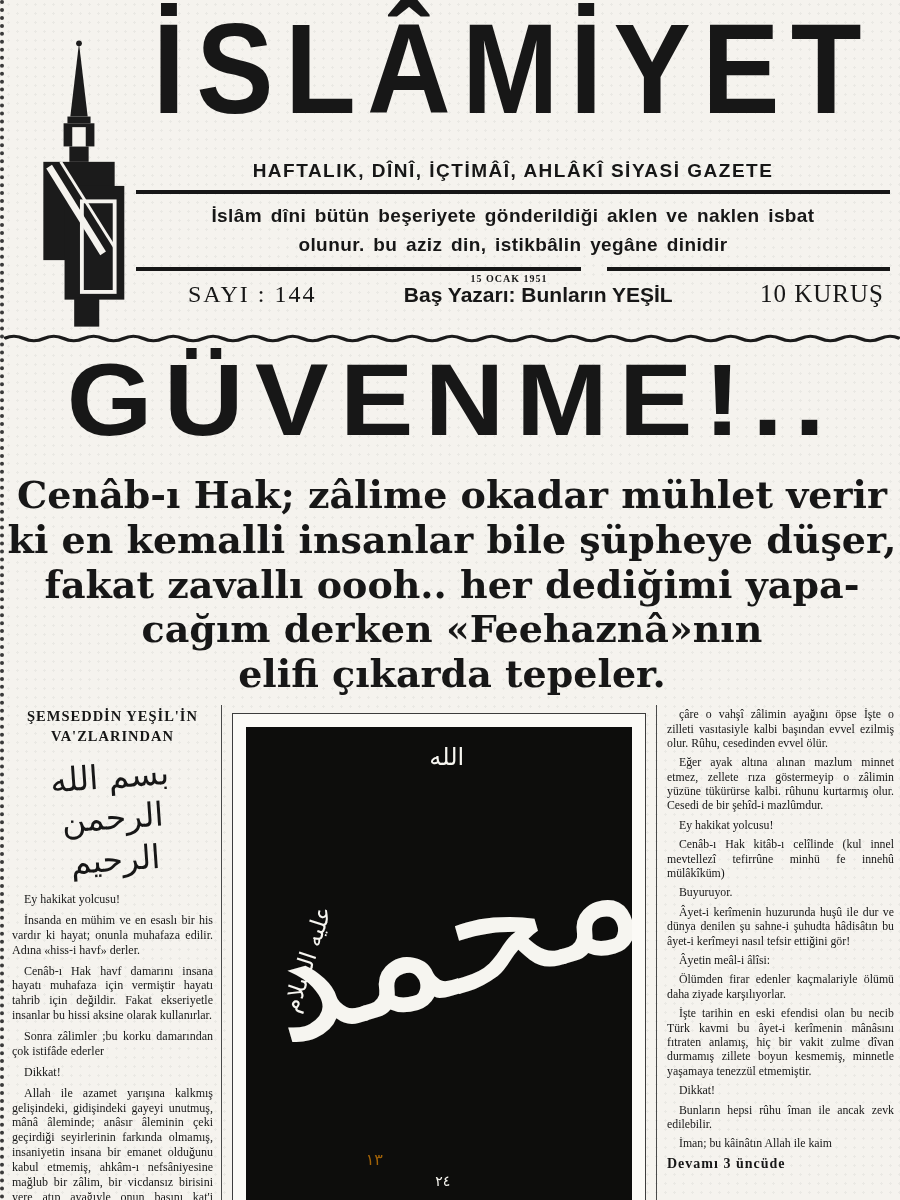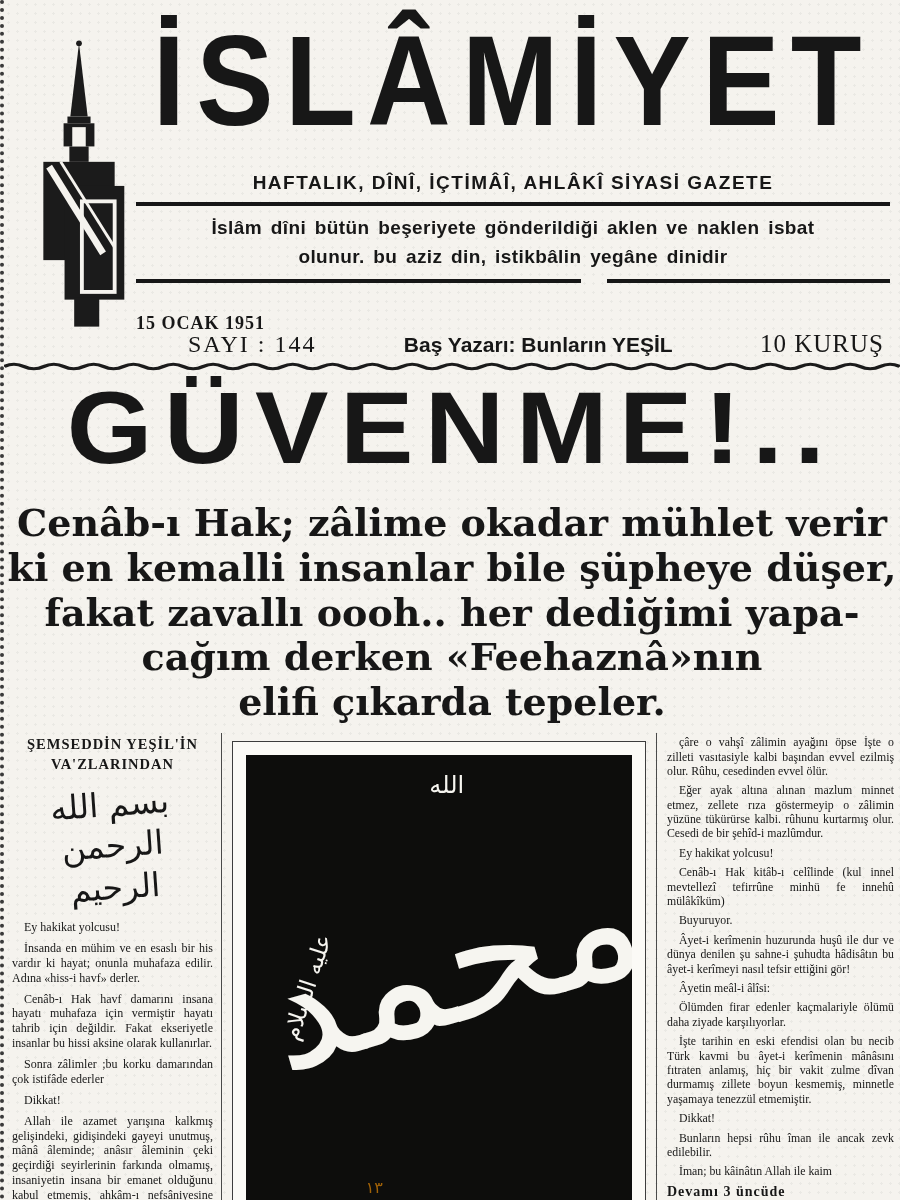--- a/index.html
+++ b/index.html
@@ -15,21 +15,21 @@
     border-left:4px dotted #3a3a3a;
     background:
       radial-gradient(rgba(0,0,0,0.045) 1px, transparent 1.2px);
     background-size:9px 9px;
     padding:0;
   }
   
   .masthead-row { display:flex; }
   .minaret-box { width:132px; flex:none; padding:34px 0 0 22px; }
   .minaret-box svg { display:block; }
-  .mast-right { flex:1; padding:16px 10px 0 0; }
+  .mast-right { flex:1; padding:4px 10px 0 0; }
   .mast-title { text-align:center; height:146px; overflow:visible; line-height:1; }
   .mast-title-inner {
     display:inline-block;
     font-family:"Liberation Sans", sans-serif;
     font-weight:700; font-size:92px; letter-spacing:9px;
     transform:scale(1.26,1.4); transform-origin:center top;
     white-space:nowrap;
   }
   .mast-sub {
     text-align:center; margin-top:10px;
@@ -39,22 +39,22 @@
   .rule-thick { height:4px; background:#161616; margin-top:8px; }
   .tagline {
     text-align:center; font-family:"Liberation Sans", sans-serif;
     font-weight:700; font-size:19px; line-height:1.5; margin-top:8px;
     letter-spacing:0.4px; word-spacing:3px;
   }
   .rule2-row { display:flex; gap:26px; margin-top:8px; }
   .rule2-row .seg1 { height:4px; background:#161616; flex:0 0 59%; }
   .rule2-row .seg2 { height:4px; background:#161616; flex:1; }
   .date-line {
-    text-align:left; font-weight:700; font-size:18px;
-    letter-spacing:1px; padding:2px 8px 0 0;margin-top:28px;
+    text-align:center; font-weight:700; font-size:10px;
+    letter-spacing:1px; padding:2px 8px 0 0;
   }
   .info-row {
     display:flex; justify-content:space-between; align-items:baseline;
     padding:0 6px 4px 52px; margin-top:-4px;gap:12px;
   }
   .info-issue { font-size:24px; letter-spacing:2px; }
   .info-editor { font-family:"Liberation Sans", sans-serif; font-weight:700; font-size:21px; }
   .info-price { font-size:25px; letter-spacing:1px; }
   .squiggle { display:block; width:100%; height:9px; }
   

